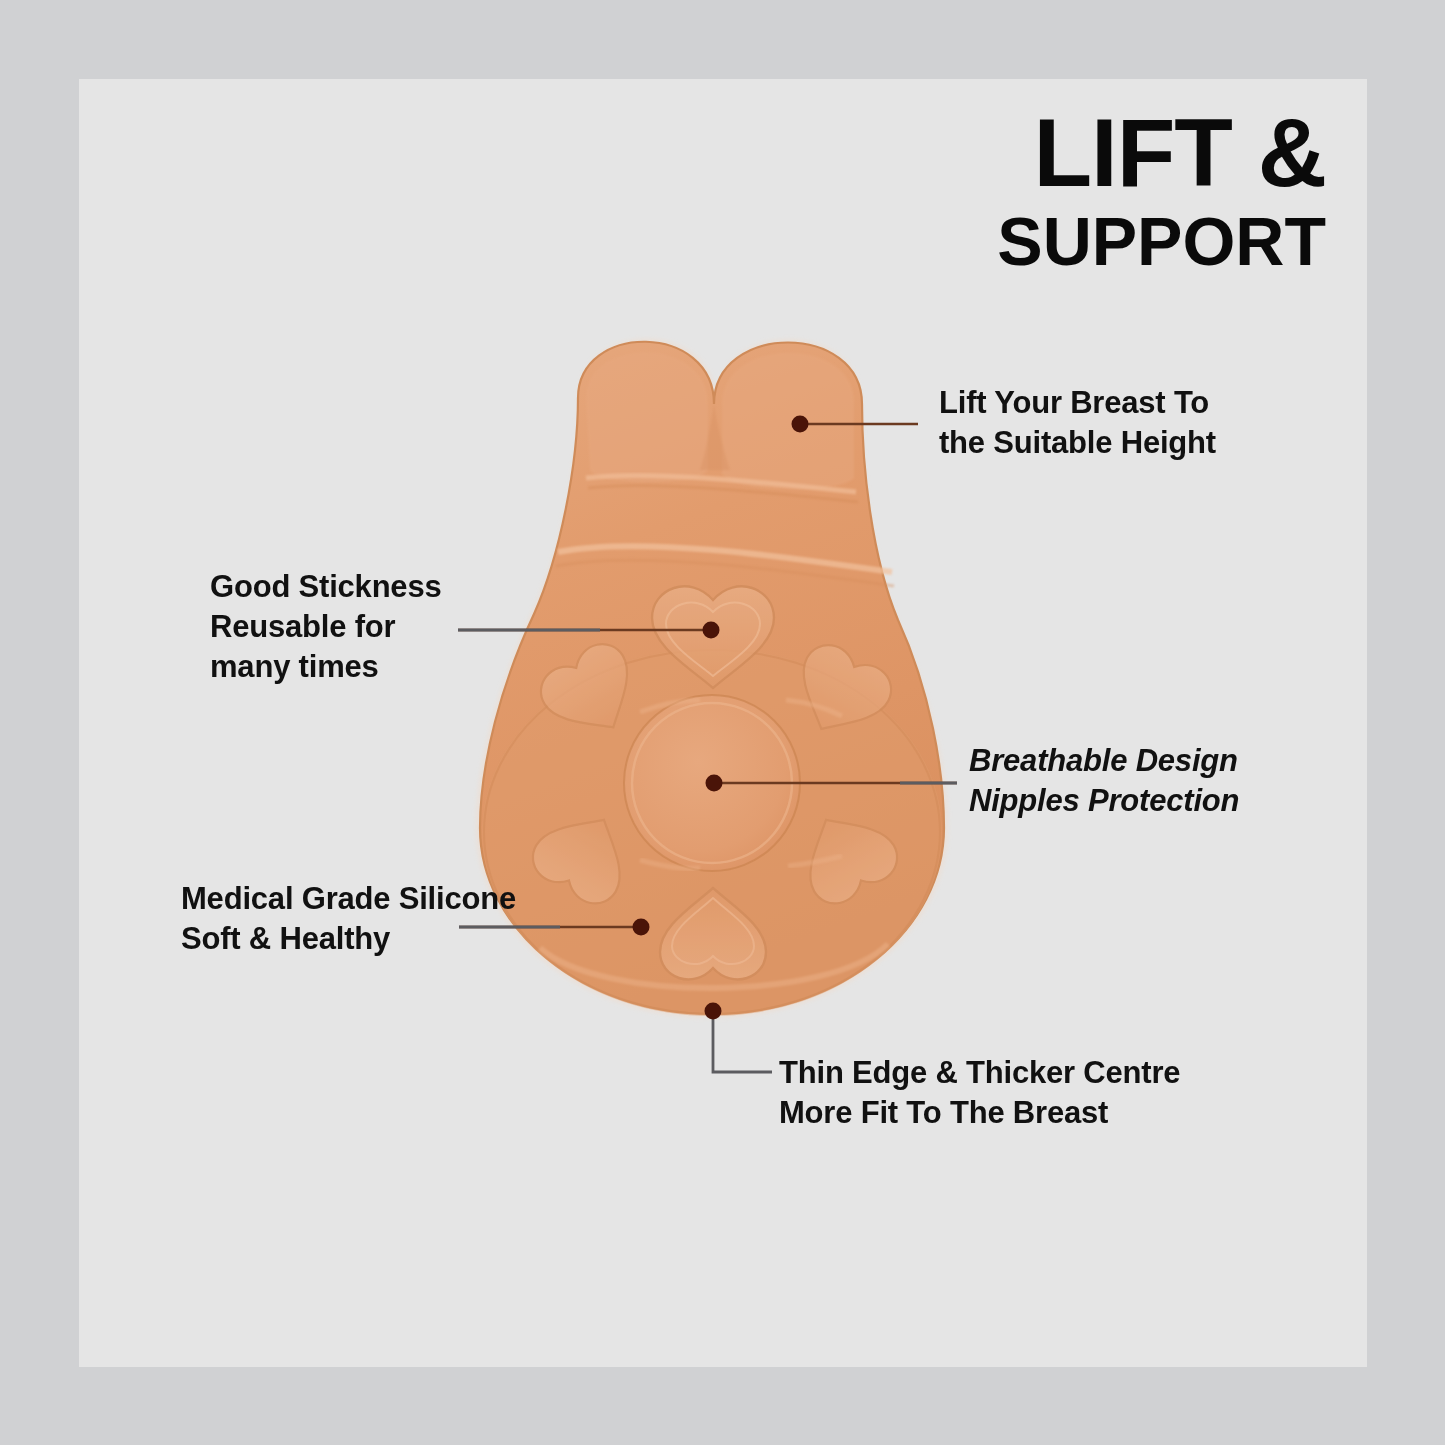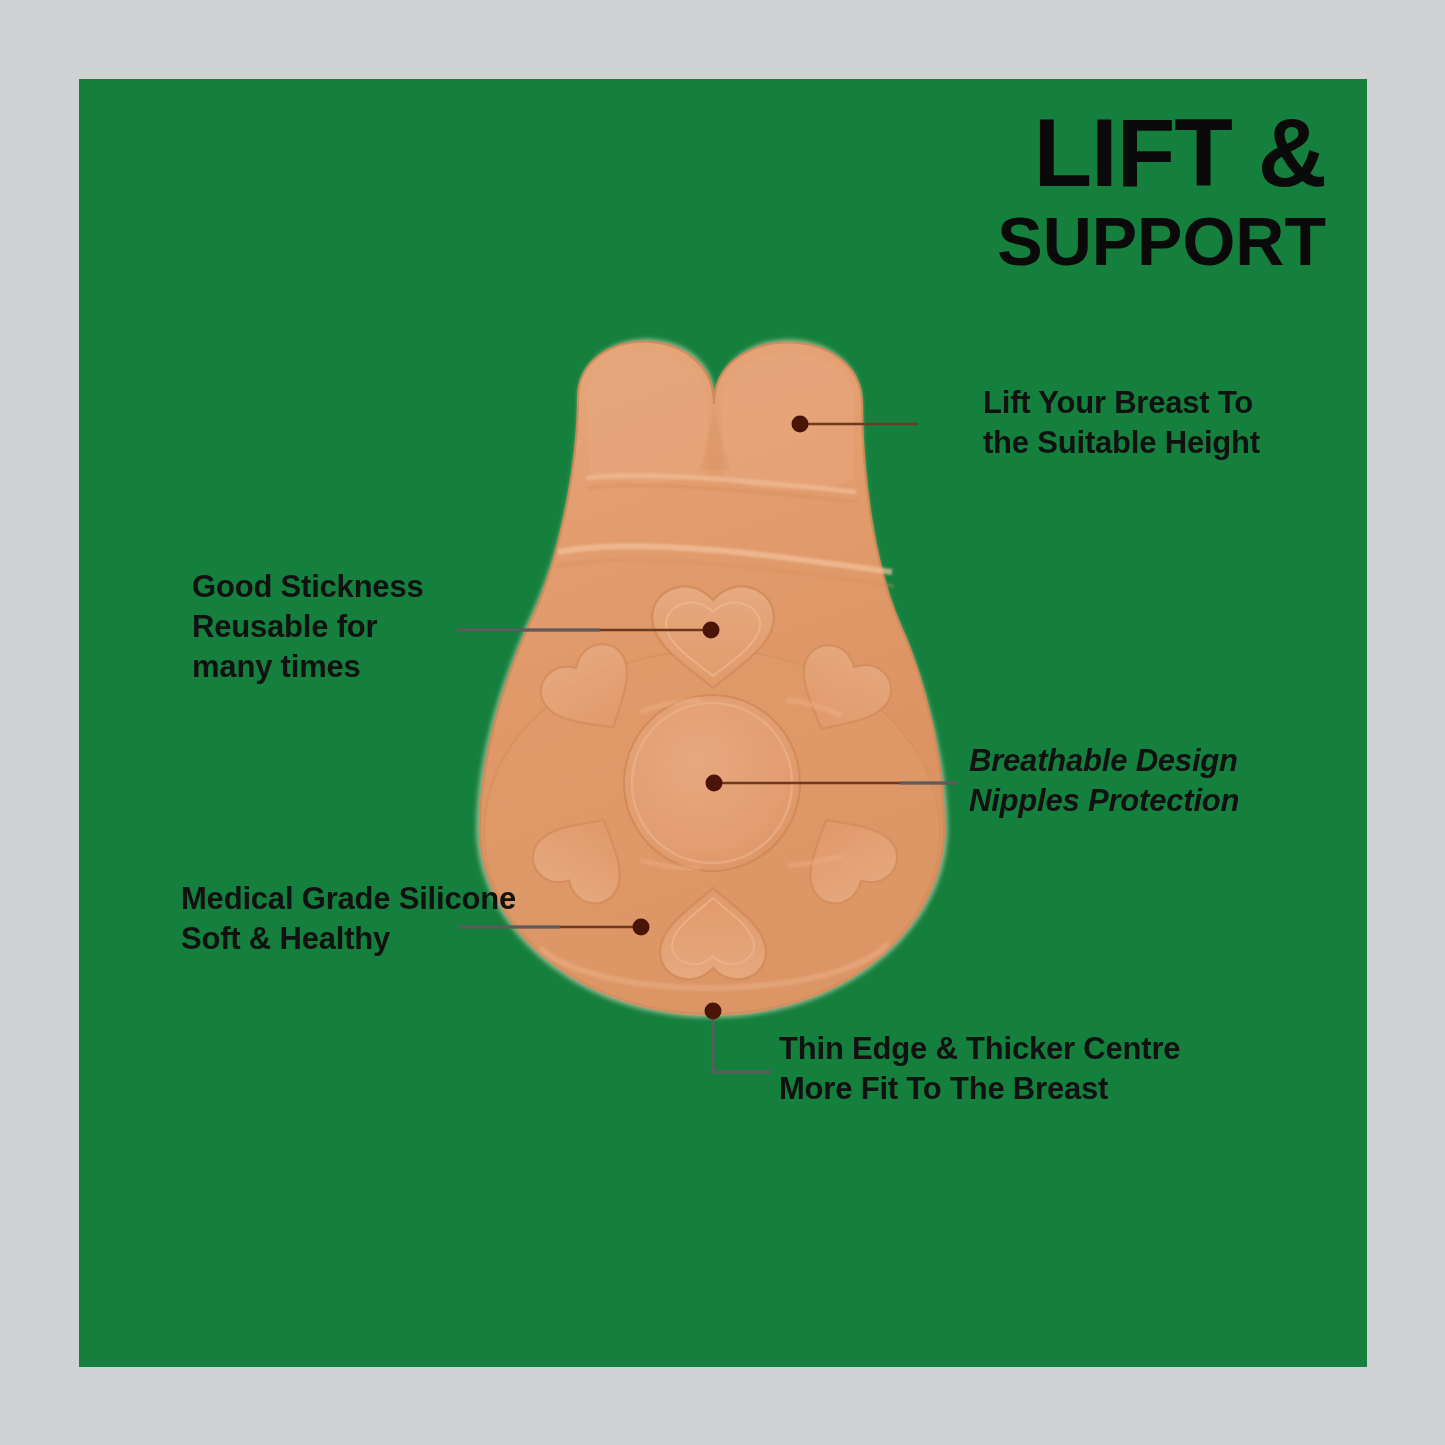--- a/index.html
+++ b/index.html
@@ -21,21 +21,21 @@
     background: #d0d1d3;
   }
 
   
   #canvas {
     position: absolute;
     left: 79px;
     top: 79px;
     width: 1288px;
     height: 1288px;
-    background: #15803d;
+    background: #e5e5e5;
     overflow: hidden;
   }
 
   
   #headline {
     position: absolute;
     right: 41px;
     top: 26px;
     text-align: right;
     line-height: 1.0;
@@ -72,25 +72,25 @@
     color: #111111;
     font-weight: 700;
     font-size: 31px;
     line-height: 40px;
     letter-spacing: -0.2px;
     white-space: pre-line;
   }
   .callout.right { text-align: left; }
   .callout.left  { text-align: left; }
 
-  #c-lift      { left: 904px; top: 304px; }
-  #c-sticky    { left: 113px; top: 488px; }
+  #c-lift      { left: 860px; top: 304px; }
+  #c-sticky    { left: 131px; top: 488px; }
   #c-breathe   { left: 890px; top: 662px; font-style: italic; }
   #c-medical   { left: 102px; top: 800px; }
-  #c-thin      { left: 700px; top: 950px; }
+  #c-thin      { left: 700px; top: 974px; }
 
   
   #leaders {
     position: absolute;
     left: 0; top: 0;
     width: 1288px; height: 1288px;
     pointer-events: none;
   }
 </style>
 </head>

